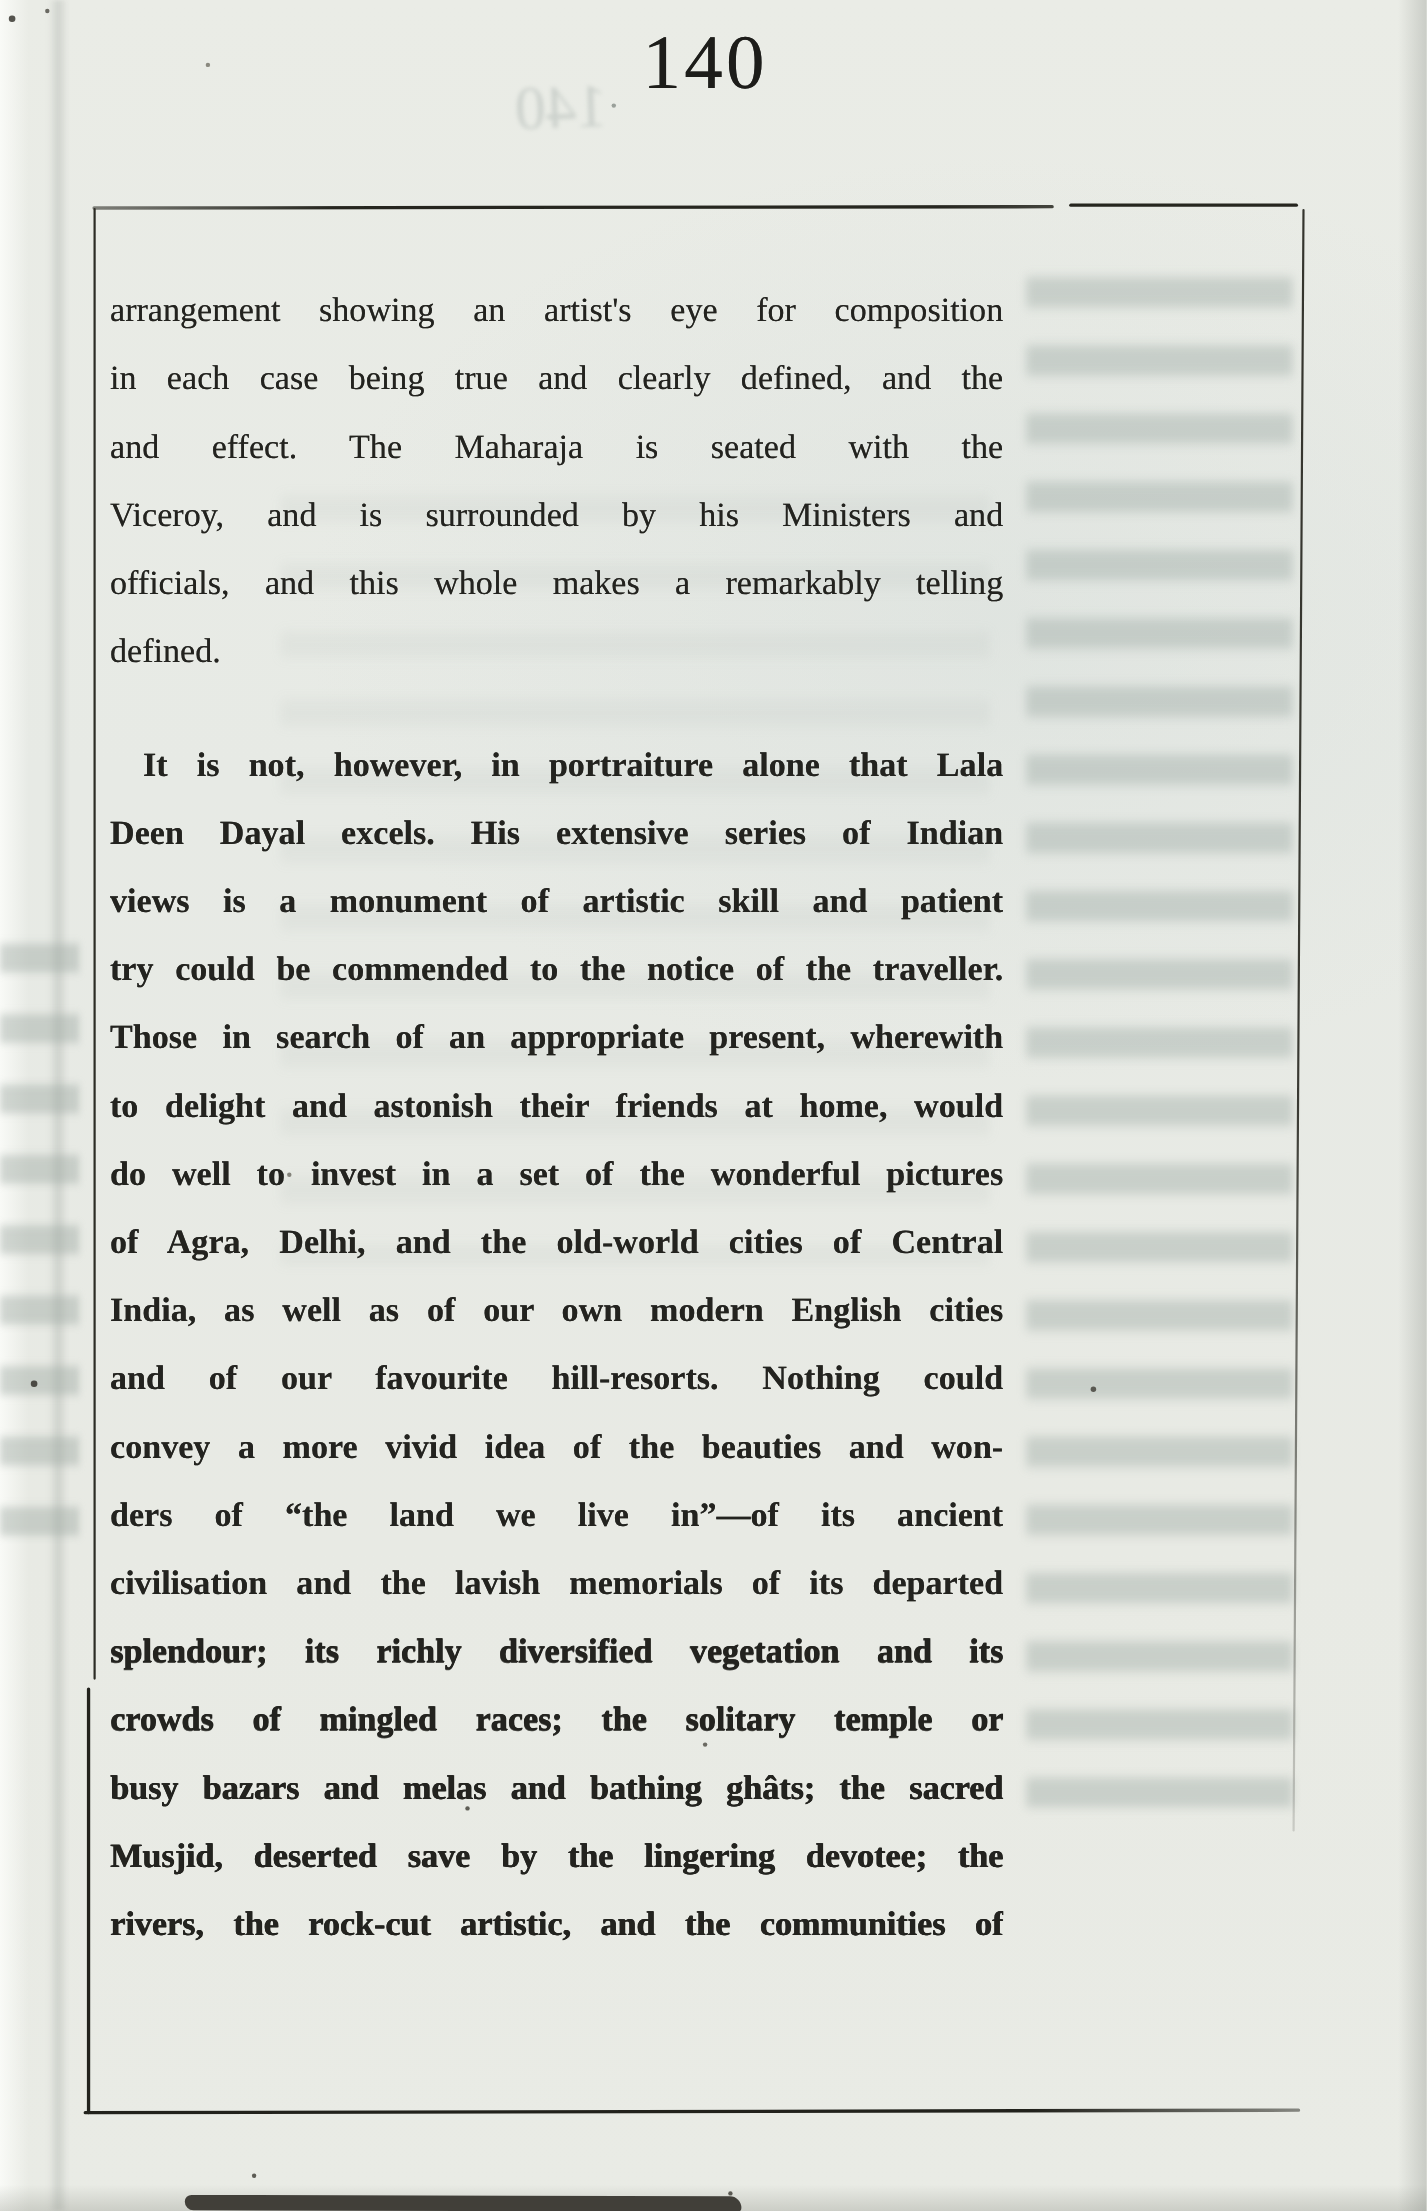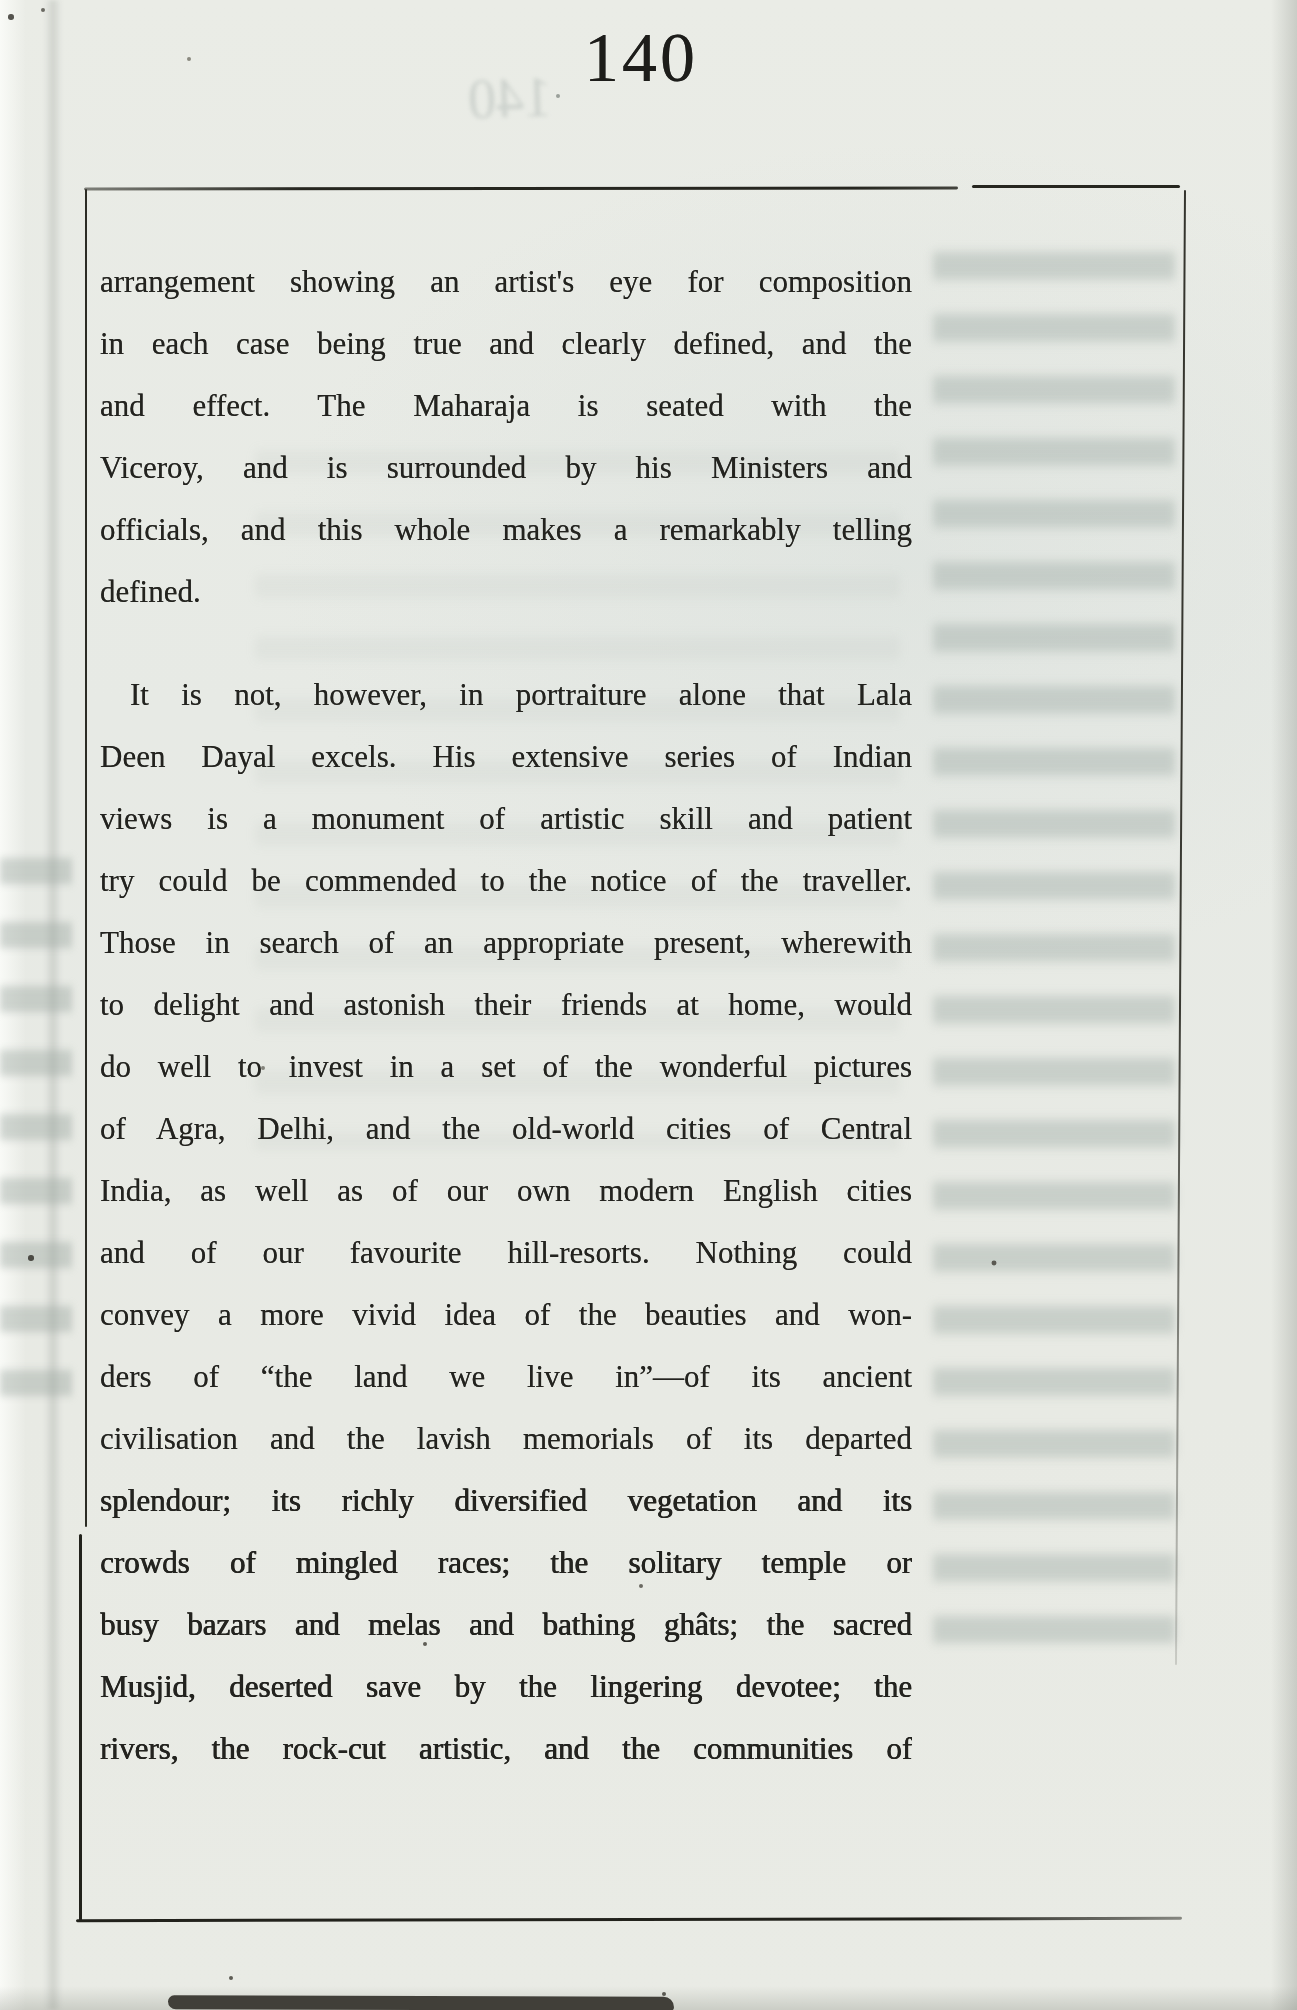--- a/index.html
+++ b/index.html
@@ -50,21 +50,21 @@
   .text-block { position:absolute; left:100px; top:251px; width:812px; z-index:3; }
   .line {
     height:62px; line-height:62px; font-size:31px;
     text-align:justify; text-align-last:justify;
     overflow:hidden; word-spacing:2px;
     text-shadow:0 0 0.5px rgba(35,35,31,0.75);
   }
   .line.indent { text-indent:30px; }
   .line.short  { text-align-last:left; }
   .line.heavy  { text-shadow:0.6px 0 0 #23231f, 0 0.4px 0 rgba(35,35,31,.8); }
-  .para2 { margin-top:41px; }
+  .para2 { margin-top:41px;font-weight:bold; }
 
   
   .ghost { position:absolute; z-index:1; pointer-events:none; }
   #ghost-right {
     left:933px; top:235px; width:242px; height:1410px;
     background:repeating-linear-gradient(180deg,
       rgba(160,172,166,0) 0px 13px,
       rgba(158,171,165,0.42) 21px 40px,
       rgba(160,172,166,0) 49px 62px);
     filter:blur(4px);

